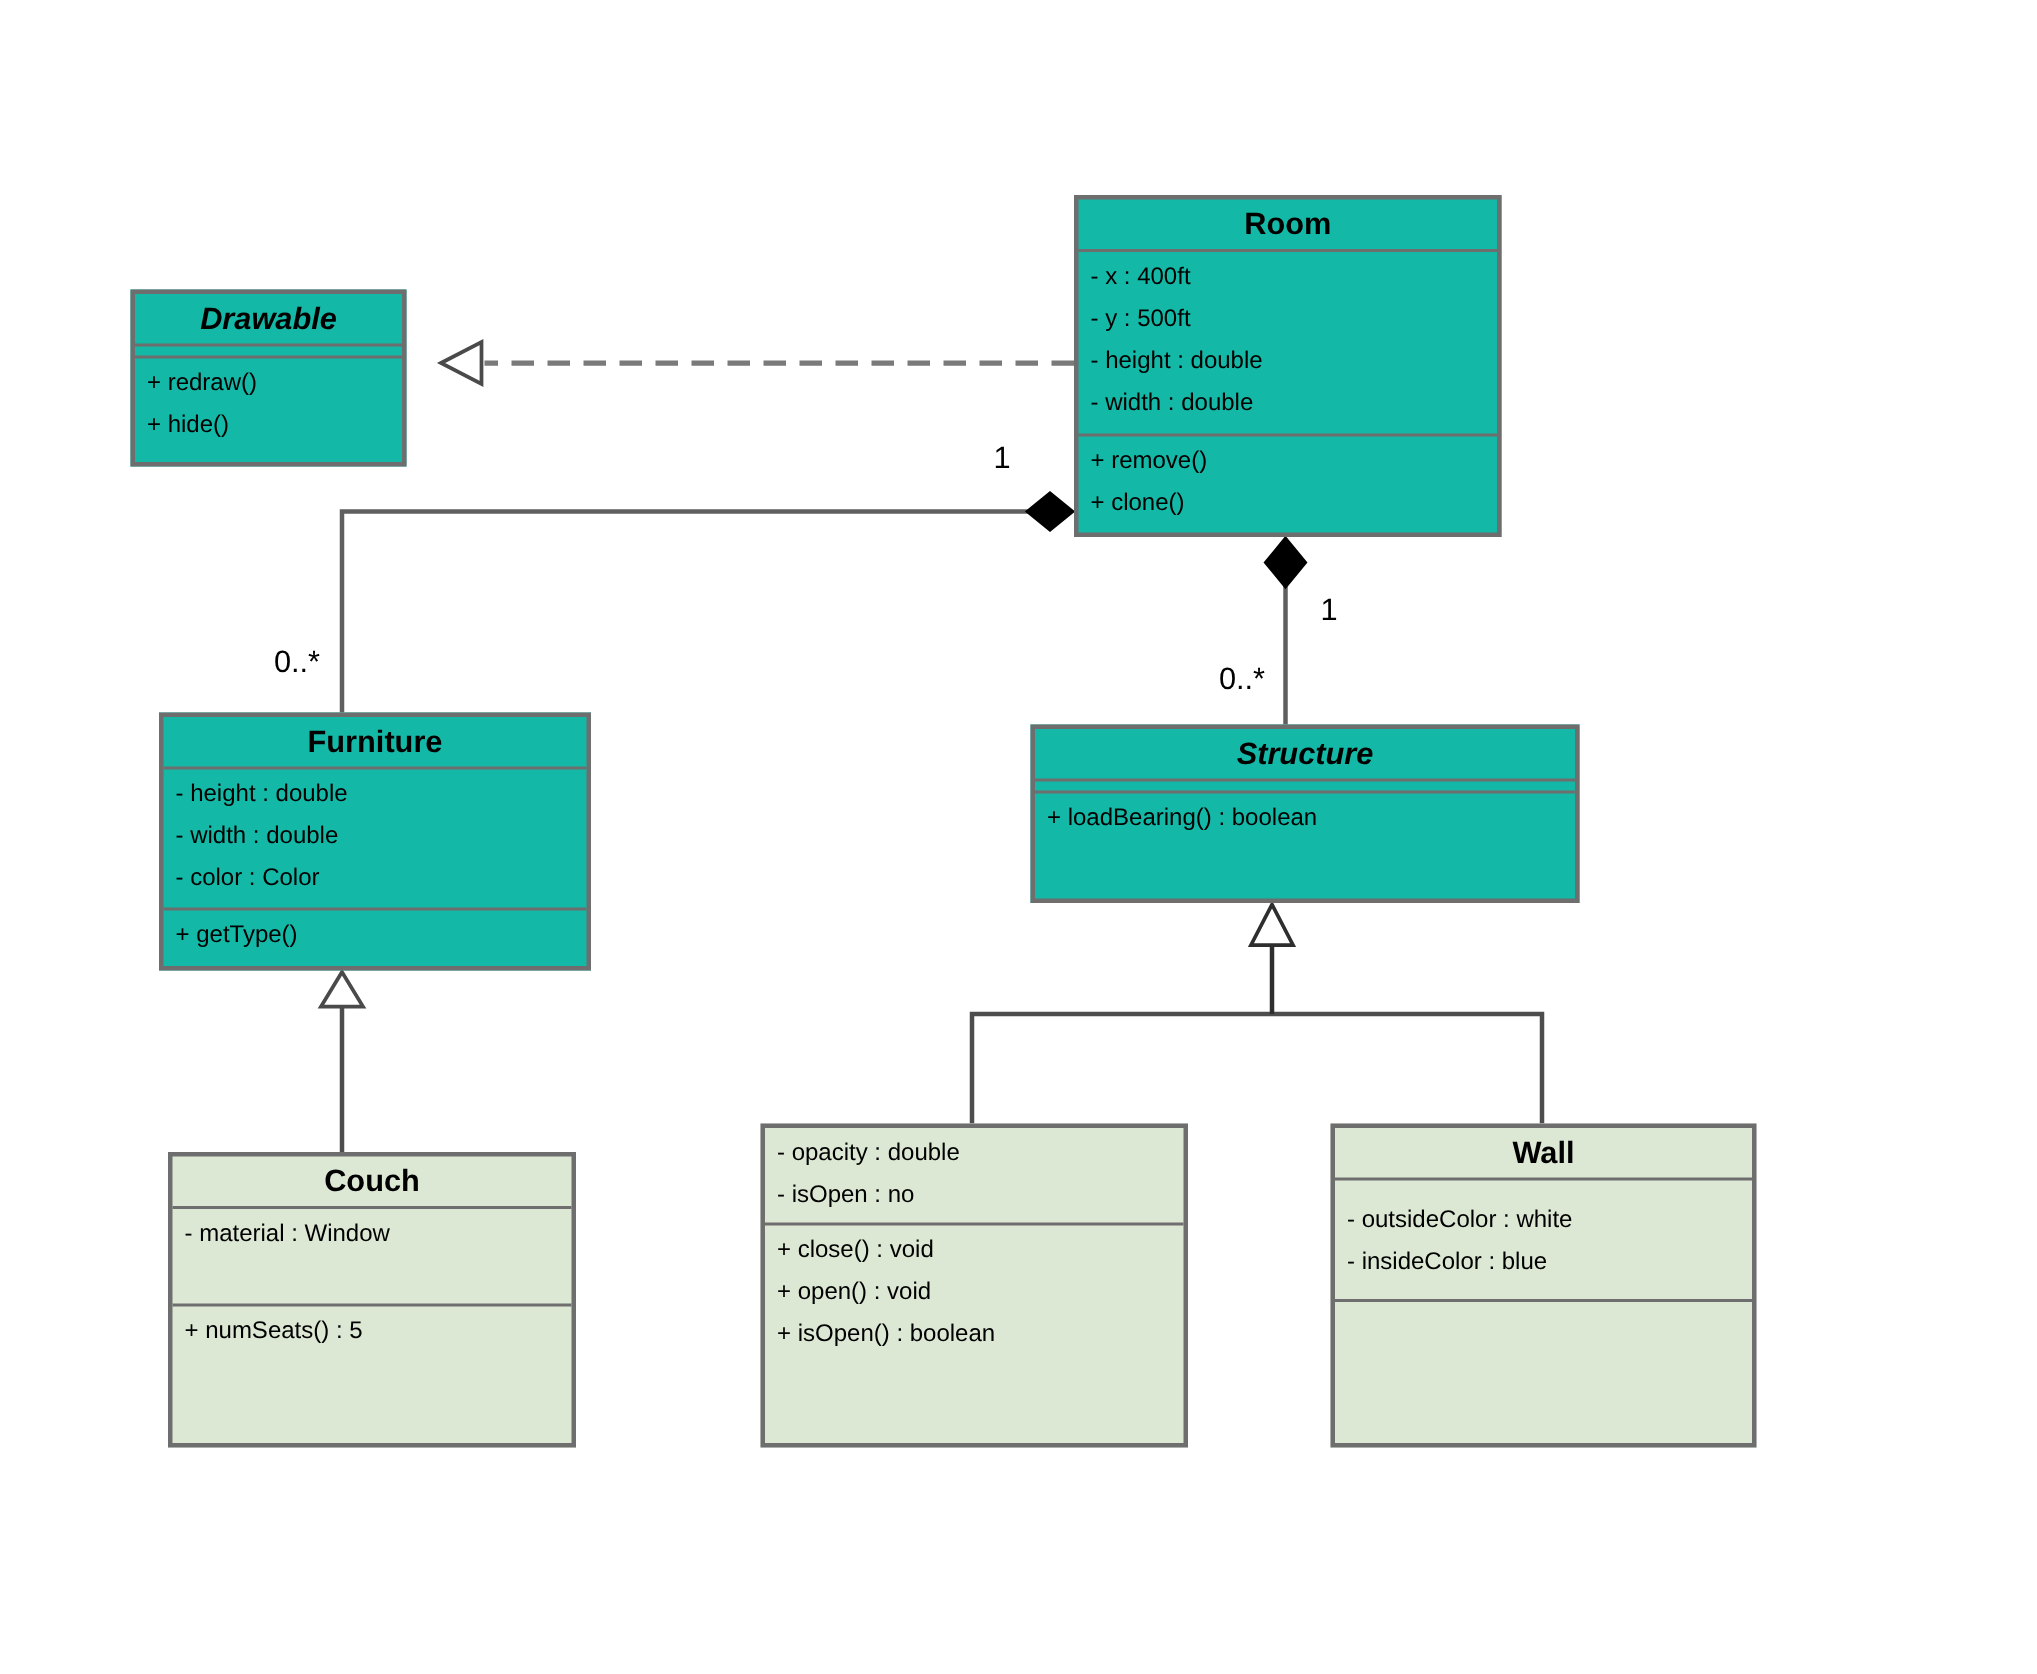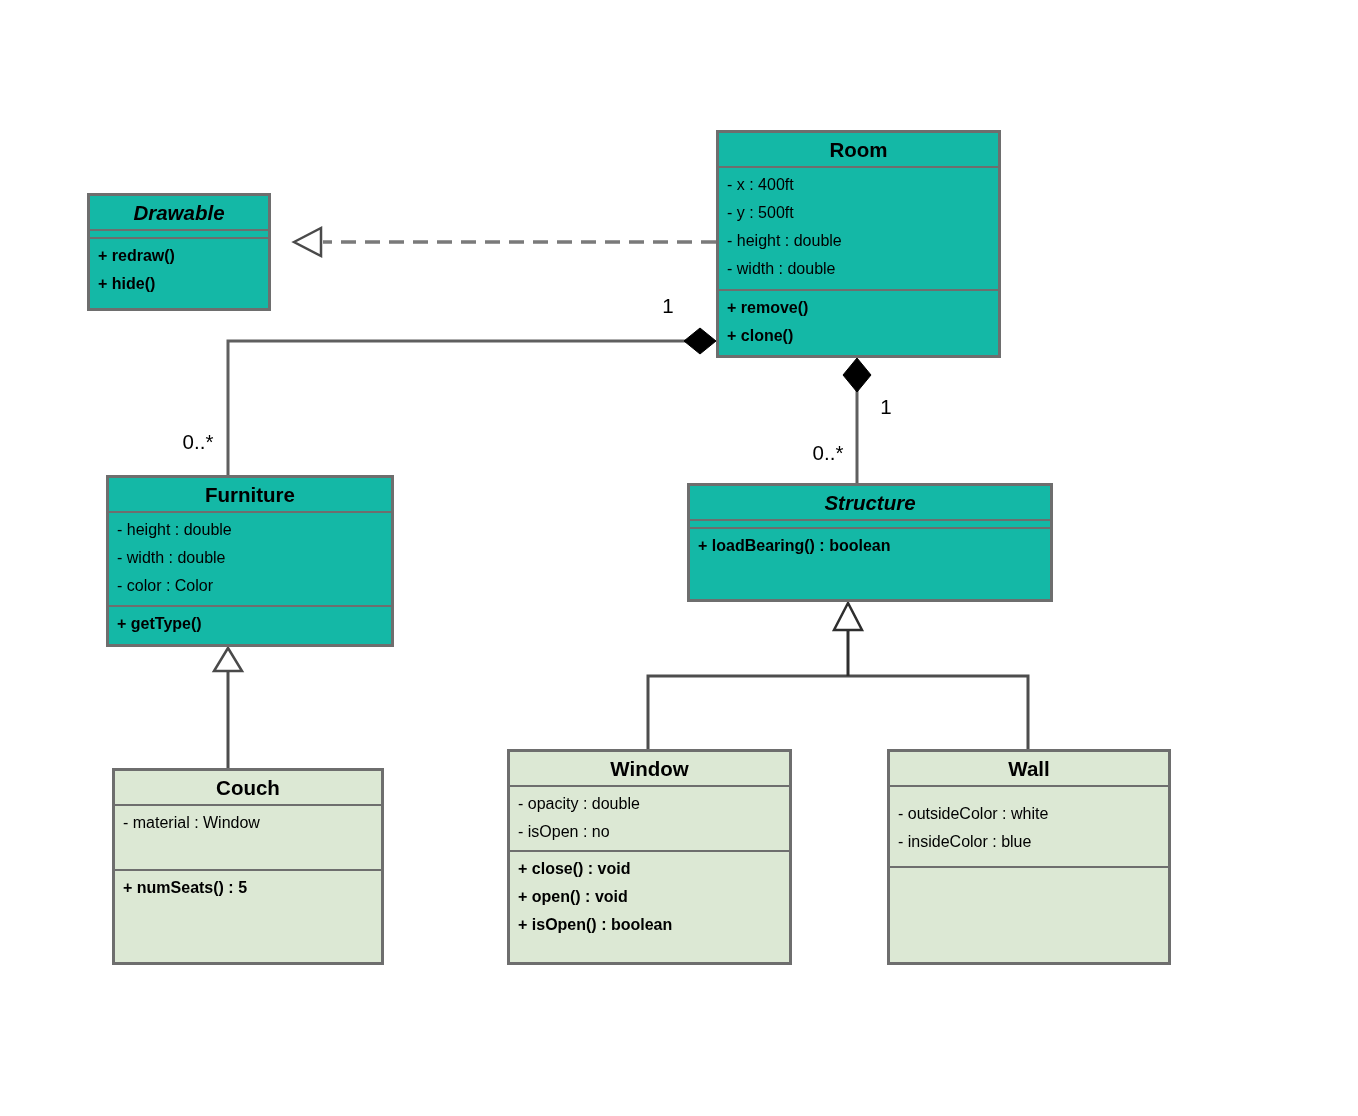--- a/index.html
+++ b/index.html
@@ -47,21 +47,21 @@
     flex: 0 0 auto;
   }
   .uml-section {
     font-size: 16px;
     line-height: 28px;
     padding: 3px 6px 2px 8px;
     flex: 0 0 auto;
     overflow: hidden;
   }
   .uml-attrs { border-bottom: 2px solid #6e6e6e; }
-  .uml-methods { flex: 1 1 auto; font-weight: bold; }
+  .uml-methods { flex: 1 1 auto; }
   .mult-label {
     position: absolute;
     font-size: 20.5px;
     color: #000;
     text-align: center;
   }
 </style>
 </head>
 <body>
 
@@ -143,21 +143,20 @@
     <div class="uml-title">Couch</div>
     <div class="uml-section uml-attrs" style="height:58px;">
       <div>- material : Window</div>
     </div>
     <div class="uml-section uml-methods">
       <div>+ numSeats() : 5</div>
     </div>
   </div>
 
   <div class="uml-class green" style="left:507px; top:749px; width:285px; height:216px;">
-    <div class="uml-title">Window</div>
     <div class="uml-section uml-attrs" style="height:58px;">
       <div>- opacity : double</div>
       <div>- isOpen : no</div>
     </div>
     <div class="uml-section uml-methods">
       <div>+ close() : void</div>
       <div>+ open() : void</div>
       <div>+ isOpen() : boolean</div>
     </div>
   </div>

